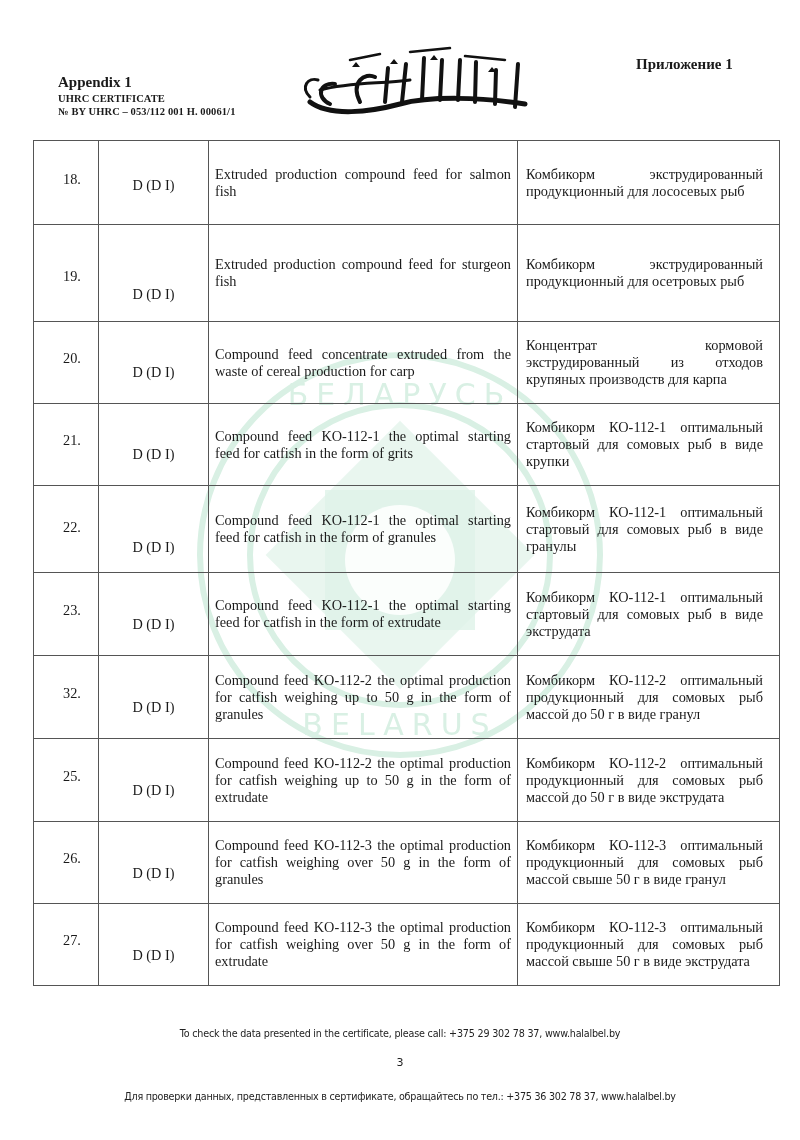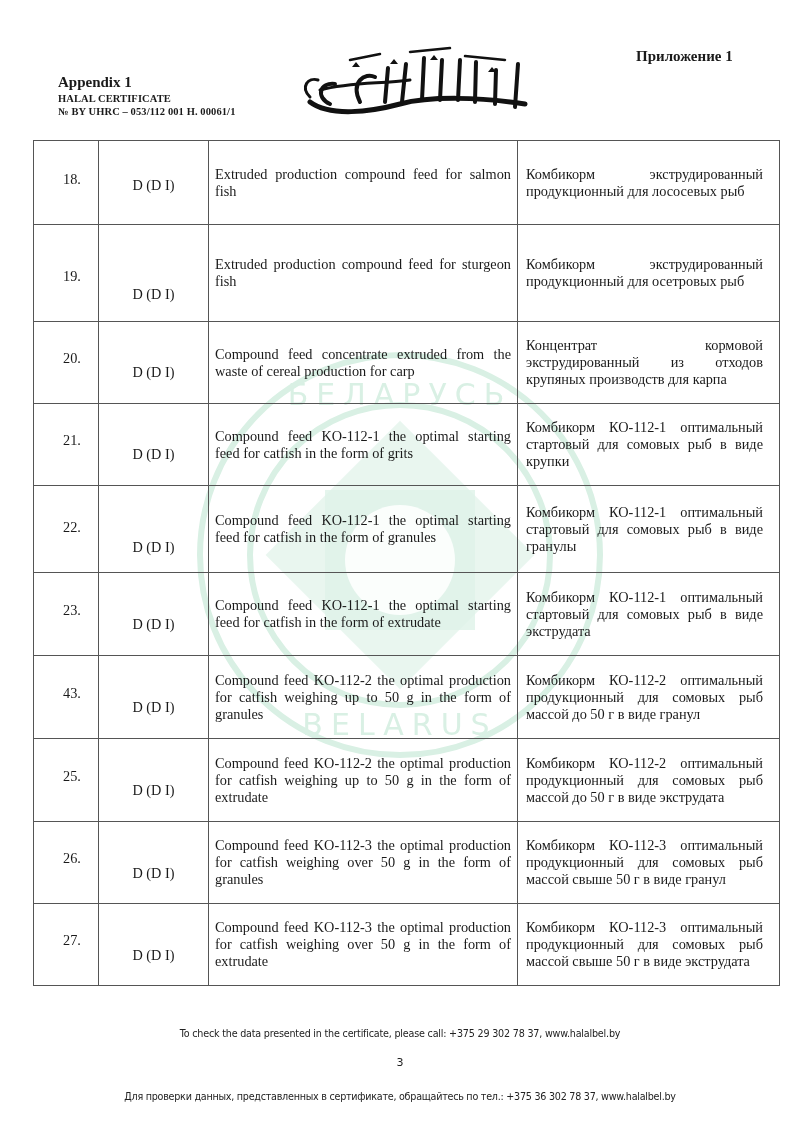--- a/index.html
+++ b/index.html
@@ -4,21 +4,21 @@
   <style>
     html, body { margin: 0; padding: 0; }
     body {
       width: 800px; height: 1140px; background: #ffffff; position: relative; overflow: hidden;
       font-family: "Liberation Serif", serif; color: #1a1a1a;
     }
     .watermark { position: absolute; left: 190px; top: 330px; width: 420px; height: 450px; pointer-events: none; }
     .header-left { position: absolute; left: 58px; top: 48px; line-height: 1.05; margin-top: 27px; }
     .header-left .title { font-size: 15px; font-weight: bold; }
     .header-left .sub { font-size: 10.5px; font-weight: bold; margin-top: 2px; letter-spacing: 0.1px; }
-    .header-right { position: absolute; left: 636px; top: 48px; font-size: 15px; font-weight: bold; text-align: center; }
+    .header-right { position: absolute; left: 636px; top: 56px; font-size: 15px; font-weight: bold; text-align: center; }
     .basmala { position: absolute; left: 290px; top: 42px; width: 250px; height: 78px; }
     table.items {
       position: absolute; left: 33px; top: 140px; width: 747px;
       border-collapse: collapse; table-layout: fixed; font-size: 14.3px; line-height: 17px;
     }
     table.items td { border: 1.3px solid #555; vertical-align: middle; padding: 16px; }
     td.num { width: 44px; text-align: center; padding-right: 4px !important; vertical-align: bottom !important; margin-top: 9px; }
     td.num span { display: block; padding-bottom: 20px; }
     td.code { width: 77px; text-align: center; vertical-align: top !important; }
     td.code span { display: block; }
@@ -41,21 +41,21 @@
     <rect x="115" y="130" width="190" height="190" transform="rotate(45 210 225)" opacity="0.7"></rect>
     <rect x="135" y="160" width="150" height="140" opacity="0.8"></rect>
   </g>
   <circle cx="210" cy="230" r="55" fill="#ffffff" opacity="0.85"></circle>
   <text x="210" y="75" text-anchor="middle" font-family="DejaVu Sans, sans-serif" font-size="30" fill="#d9f0e4" letter-spacing="8">БЕЛАРУСЬ</text>
   <text x="210" y="405" text-anchor="middle" font-family="DejaVu Sans, sans-serif" font-size="30" fill="#d9f0e4" letter-spacing="8">BELARUS</text>
 </svg>
 
 <div class="header-left">
   <div class="title">Appendix 1</div>
-  <div class="sub">HALAL CERTIFICATE</div>
+  <div class="sub">UHRC CERTIFICATE</div>
   <div class="sub">№ BY UHRC – 053/112 001 H. 00061/1</div>
 </div>
 
 <svg class="basmala" viewBox="0 0 250 78">
   <g fill="none" stroke="#111" stroke-linecap="round">
     <path d="M20 60 C 40 75, 80 70, 110 62 S 190 55, 235 62" stroke-width="5"></path>
     <path d="M30 48 C 60 40, 90 42, 120 38" stroke-width="3"></path>
     <path d="M225 65 L 228 22" stroke-width="4"></path>
     <path d="M205 62 L 206 28" stroke-width="4"></path>
     <path d="M185 60 L 186 20" stroke-width="4"></path>
@@ -139,21 +139,21 @@
         </td>
     <td class="code">
           <span style="padding-top: 27px;">D (D I)</span>
         </td>
     <td class="en">Compound feed KO-112-1 the optimal starting feed for catfish in the form of extrudate</td>
     <td class="ru">Комбикорм КО-112-1 оптимальный стартовый для сомовых рыб в виде экструдата</td>
   </tr>
 
   <tr style="height: 83px;">
     <td class="num">
-          <span>43.</span>
+          <span>32.</span>
         </td>
     <td class="code">
           <span style="padding-top: 27px;">D (D I)</span>
         </td>
     <td class="en">Compound feed KO-112-2 the optimal production for catfish weighing up to 50 g in the form of granules</td>
     <td class="ru">Комбикорм КО-112-2 оптимальный продукционный для сомовых рыб массой до 50 г в виде гранул</td>
   </tr>
 
   <tr style="height: 83px;">
     <td class="num">

